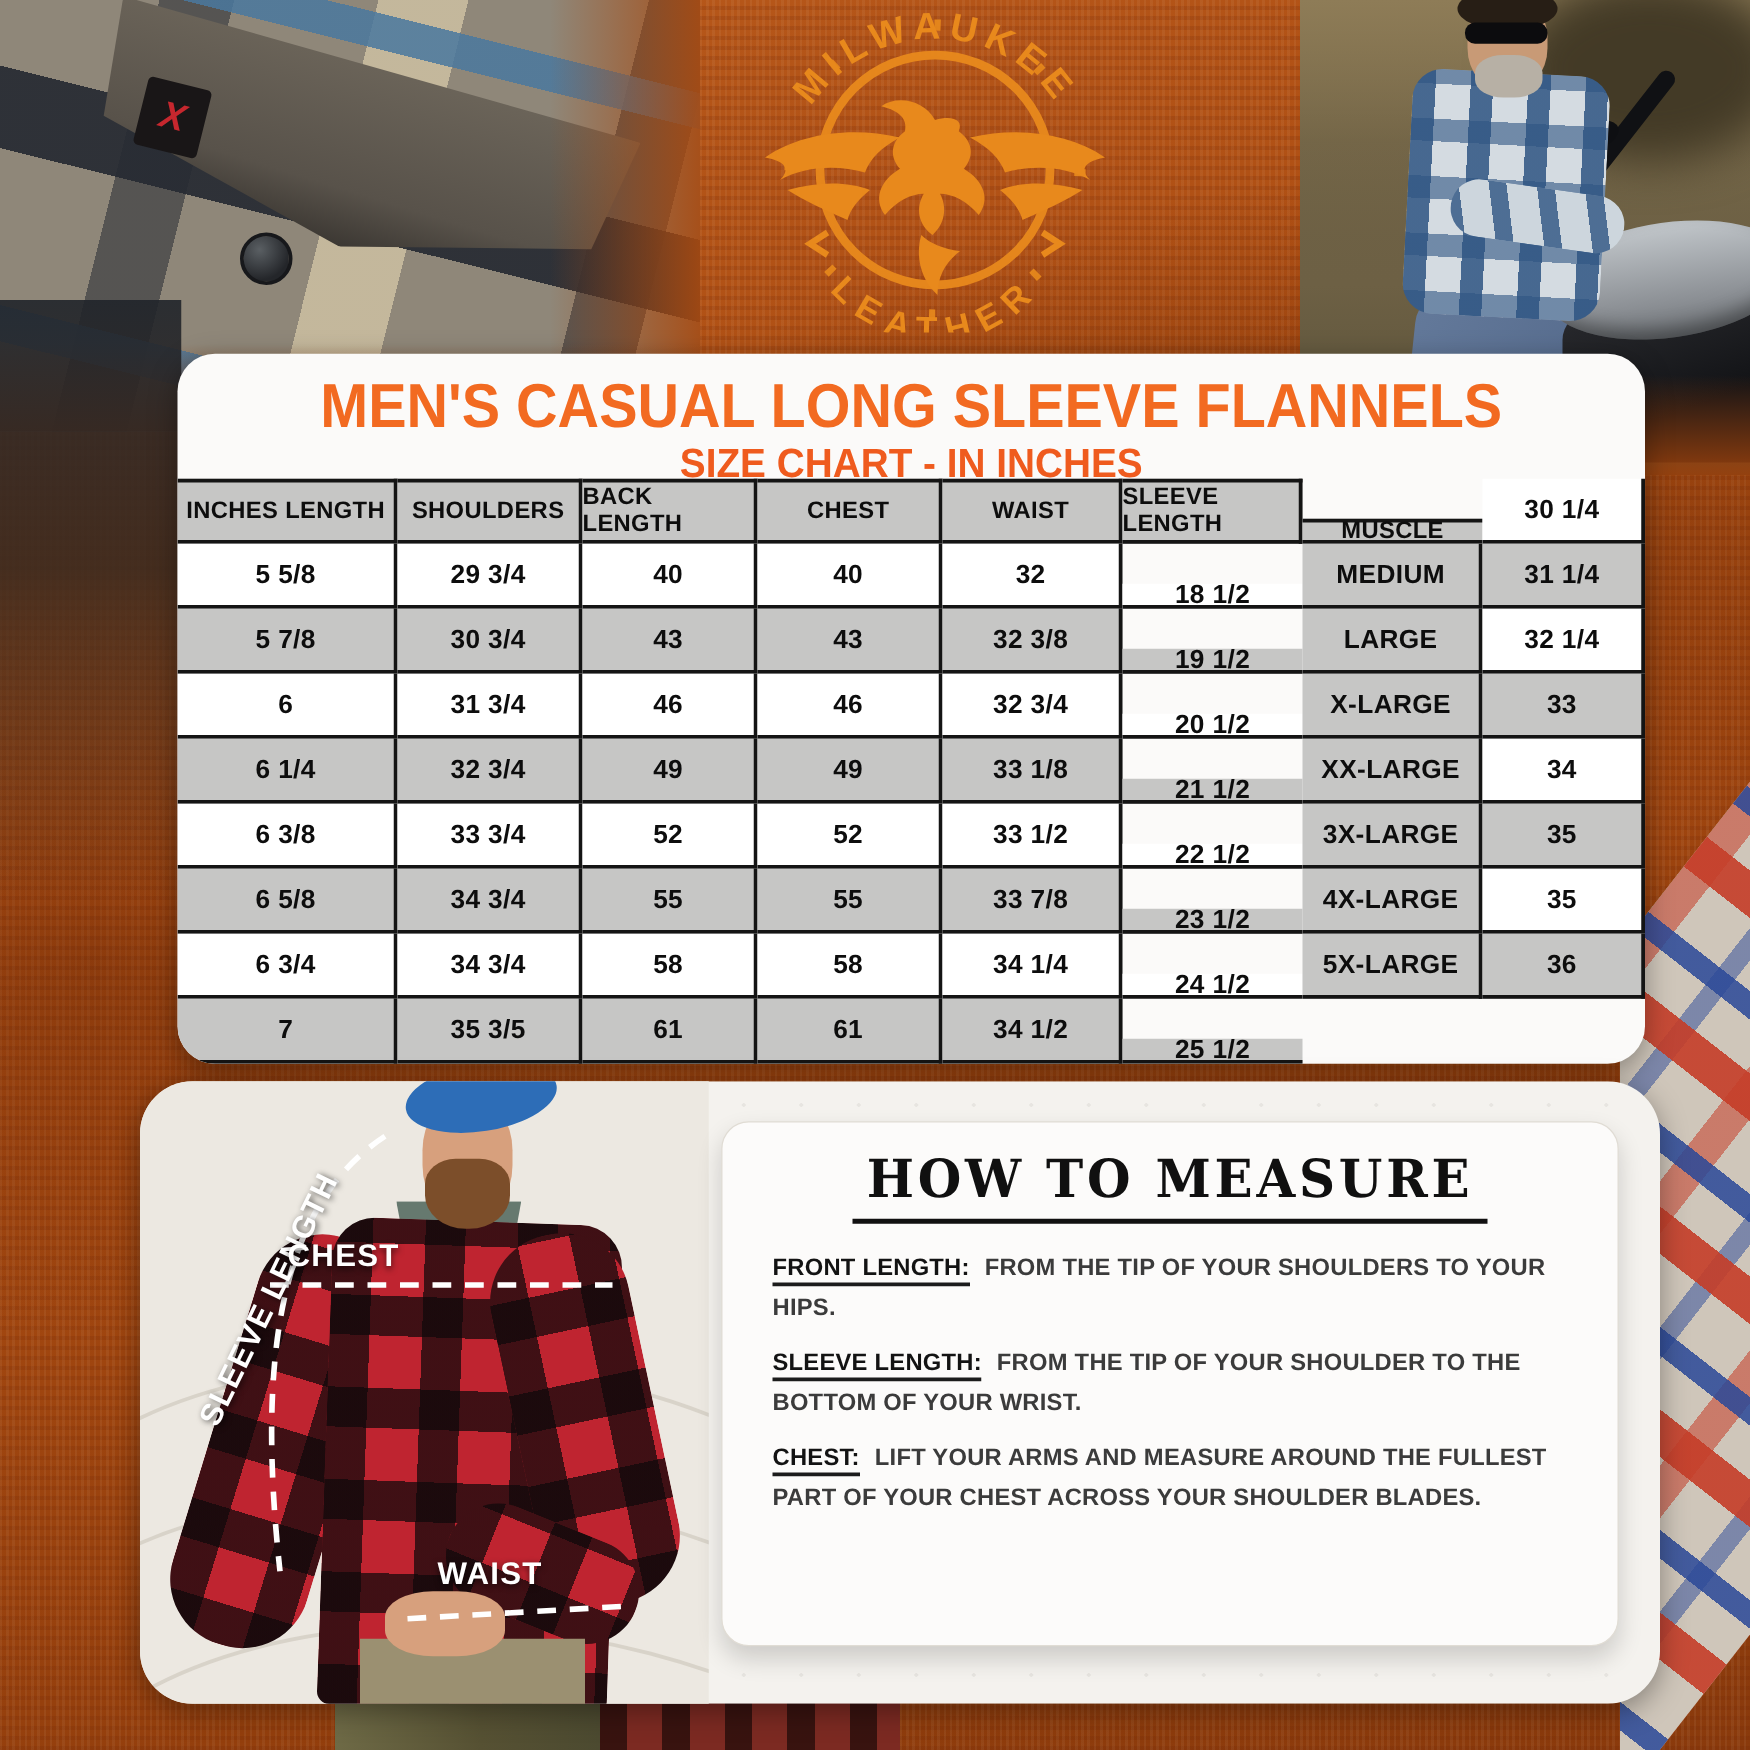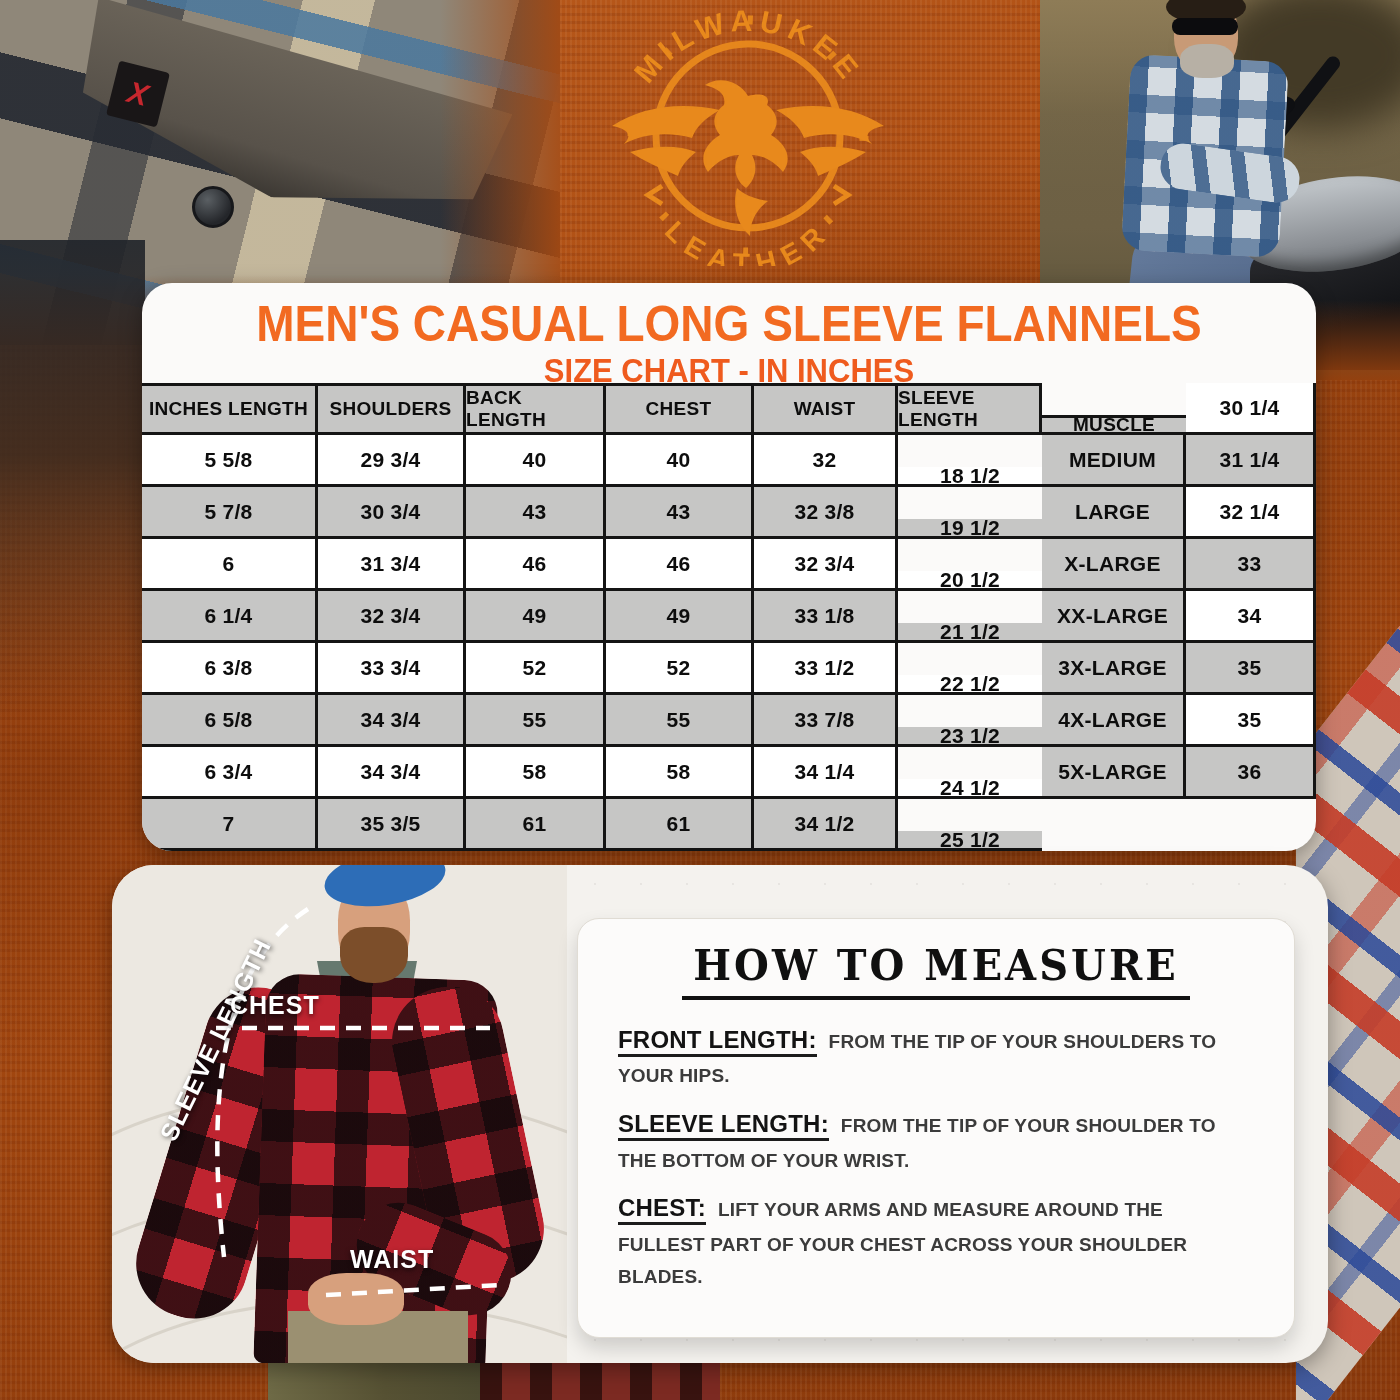--- a/index.html
+++ b/index.html
@@ -115,28 +115,28 @@
   .beard{position:absolute;left:228px;top:62px;width:68px;height:56px;border-radius:36% 36% 48% 48%;background:#7c4e2a;}
   .cap{position:absolute;left:212px;top:-14px;width:122px;height:54px;border-radius:50%;
       transform:rotate(-9deg);background:#2d6db7;}
   .hands{position:absolute;left:196px;top:408px;width:96px;height:52px;border-radius:40%;background:#d7a07d;}
   .pants{position:absolute;left:176px;top:446px;width:180px;height:60px;background:#9b9071;}
   .meas-label{position:absolute;color:#fff;font-weight:bold;font-size:25px;letter-spacing:1px;
       text-shadow:0 2px 5px rgba(0,0,0,.65);white-space:nowrap;}
   .lab-sleeve{left:42px;top:268px;transform:rotate(-64deg);transform-origin:left top;}
   .lab-chest{left:118px;top:126px;}
   .lab-waist{left:238px;top:380px;}
-  .how-card{position:absolute;left:465px;top:53px;width:718px;height:420px;background:#fcfbfa;border-radius:22px;
+  .how-card{position:absolute;left:465px;top:32px;width:718px;height:420px;background:#fcfbfa;border-radius:22px;
       border:1px solid #e0dcd4;box-shadow:0 10px 20px rgba(0,0,0,.16);box-sizing:border-box;
       padding:22px 40px 18px 40px;}
   .how-title{text-align:center;font-family:"DejaVu Serif",serif;font-weight:bold;font-size:40px;
       letter-spacing:3px;color:#101010;transform:scaleY(1.05);}
   .how-rule{width:80%;height:4px;background:#111;margin:8px auto 20px auto;}
   .how-item{font-size:19px;font-weight:bold;color:#3b3b3b;line-height:1.68;margin-bottom:12px;letter-spacing:.2px;}
-  .how-item .term{color:#131313;font-size:24px;border-bottom:3px solid #1c1c1c;padding-bottom:1px;margin-right:12px;}
+  .how-item .term{color:#131313;font-size:19px;border-bottom:3px solid #1c1c1c;padding-bottom:1px;margin-right:12px;}
 </style>
 </head>
 <body>
 
 <div class="stage">
 
   <div class="abs photo-tl">
     <div class="plaid"></div>
     <div class="pocket-flap"></div>
     <div class="pocket-tag">

